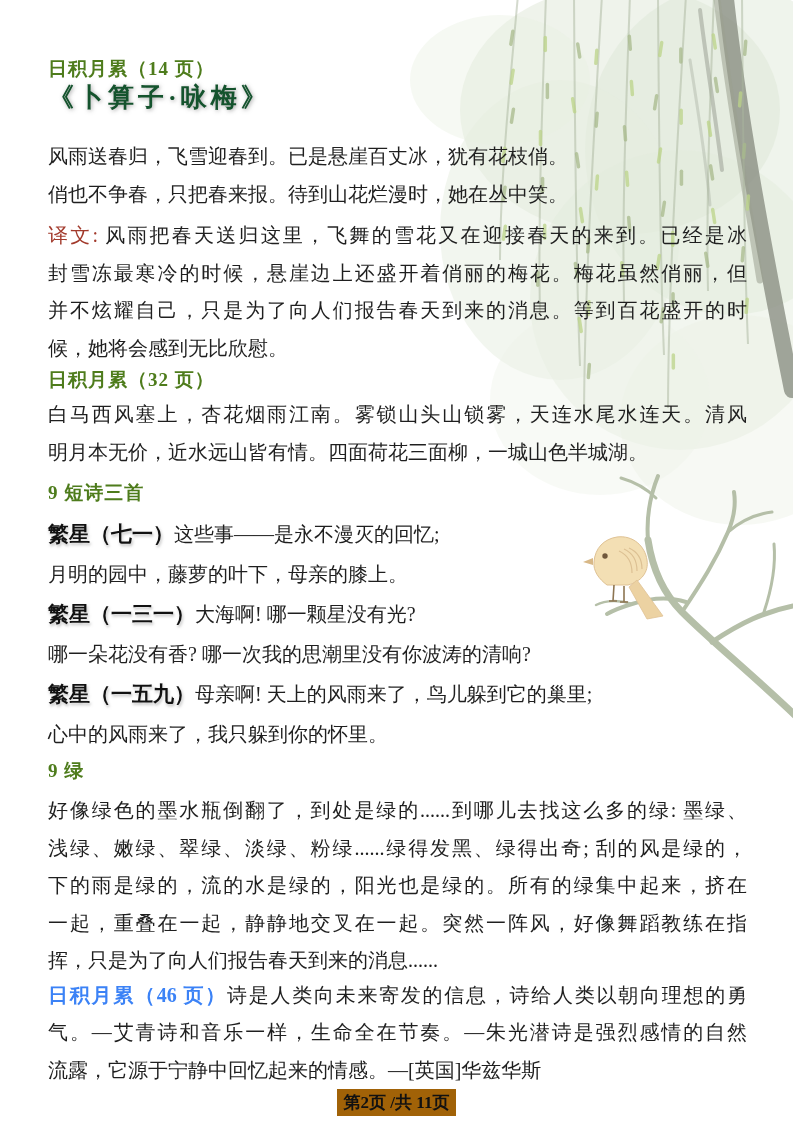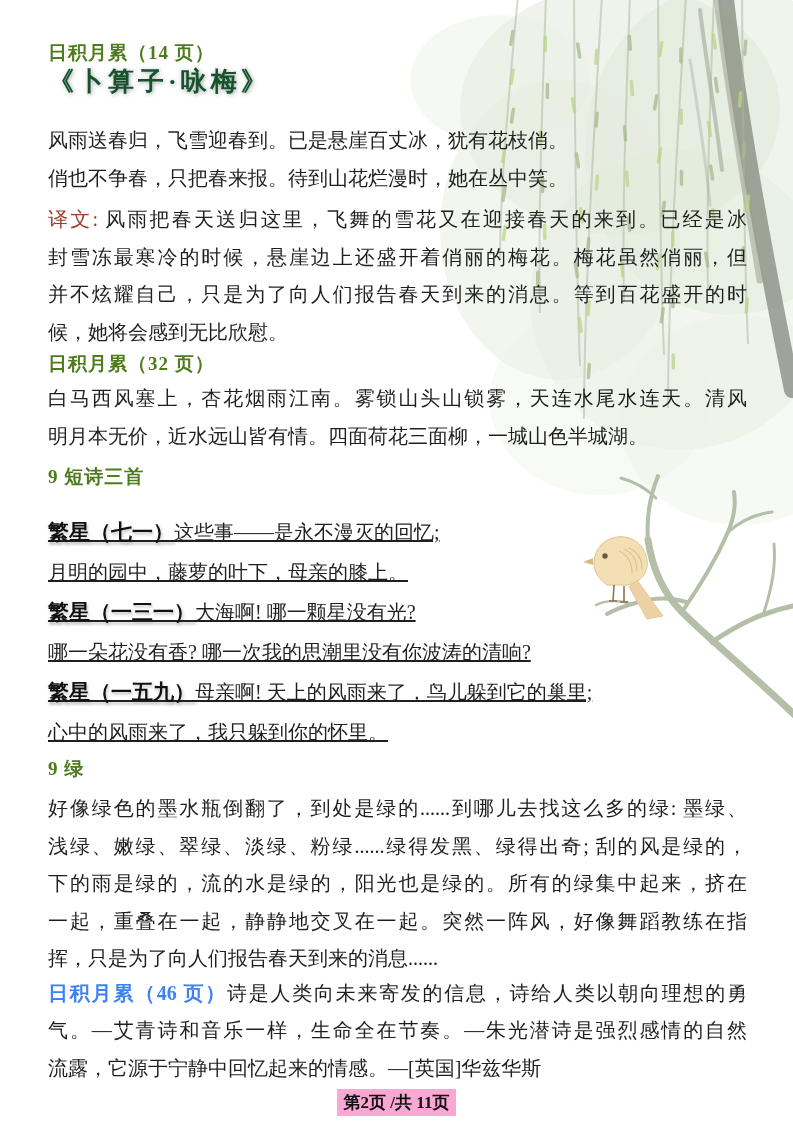--- a/index.html
+++ b/index.html
@@ -2,52 +2,52 @@
 <html><head>
 <meta charset="utf-8">
 <style>
   html,body{margin:0;padding:0;}
   body{
     width:793px;height:1122px;position:relative;overflow:hidden;
     background:#ffffff;
     font-family:"Liberation Serif","DejaVu Serif",serif;
   }
   .bg-art{position:absolute;left:0;top:0;width:793px;height:1122px;z-index:0;}
-  .content{position:absolute;left:48px;right:46px;top:0;z-index:1;color:#1f1f1f;}
+  .content{position:absolute;left:48px;right:46px;top:16px;z-index:1;color:#1f1f1f;}
   .h-green{
     color:#4e7c1c;font-weight:bold;font-size:19px;line-height:22px;letter-spacing:1px;
   }
   .h14{margin-top:42px;}
   .h32{margin-top:2px;}
   .h9{margin-top:11px;}
   .h10{margin-top:6px;}
   .doc-title{
     font-size:26px;line-height:36px;font-weight:bold;color:#14532d;
     letter-spacing:4px;
     text-shadow:1px 1px 4px rgba(90,90,90,.55),-1px -1px 2px rgba(255,255,255,.85);
   }
   .block{margin:0;}
   .poem-block{margin-top:22px;}
   .yiwen-block{margin-top:4px;}
   .p32-block{margin-top:5px;}
-  .stars-block{margin-top:24px;text-decoration:underline;}
+  .stars-block{margin-top:10px;}
   .p10-block{margin-top:10px;}
   .h46-block{margin-top:-3px;}
   .line{font-size:20px;line-height:37.5px;}
   .star-line{font-size:20px;line-height:40px;}
   .just{text-align:justify;text-align-last:justify;}
   .yiwen-label{color:#a23a2c;}
   .green-inline{color:#3b82f6;font-weight:bold;}
   .star-label{
     font-weight:bold;font-size:21px;color:#111;
     text-shadow:0 0 4px rgba(255,255,255,.95),1px 2px 3px rgba(110,110,110,.55);
   }
   .footer{position:absolute;left:0;right:0;top:1089px;text-align:center;z-index:2;}
   .footer-badge{
-    display:inline-block;background:#f9a8d4;color:#111;
+    display:inline-block;background:#a16207;color:#111;
     font-weight:bold;font-size:17px;line-height:21px;padding:3px 7px;
   }
 </style>
 </head>
 <body>
 
 <svg class="bg-art" viewBox="0 0 793 1122" xmlns="http://www.w3.org/2000/svg" aria-hidden="true">
   <g>
     <ellipse cx="620" cy="110" rx="160" ry="125" fill="#dfe8d8" opacity="0.50"></ellipse>
     <ellipse cx="730" cy="150" rx="145" ry="165" fill="#dce6d4" opacity="0.45"></ellipse>

